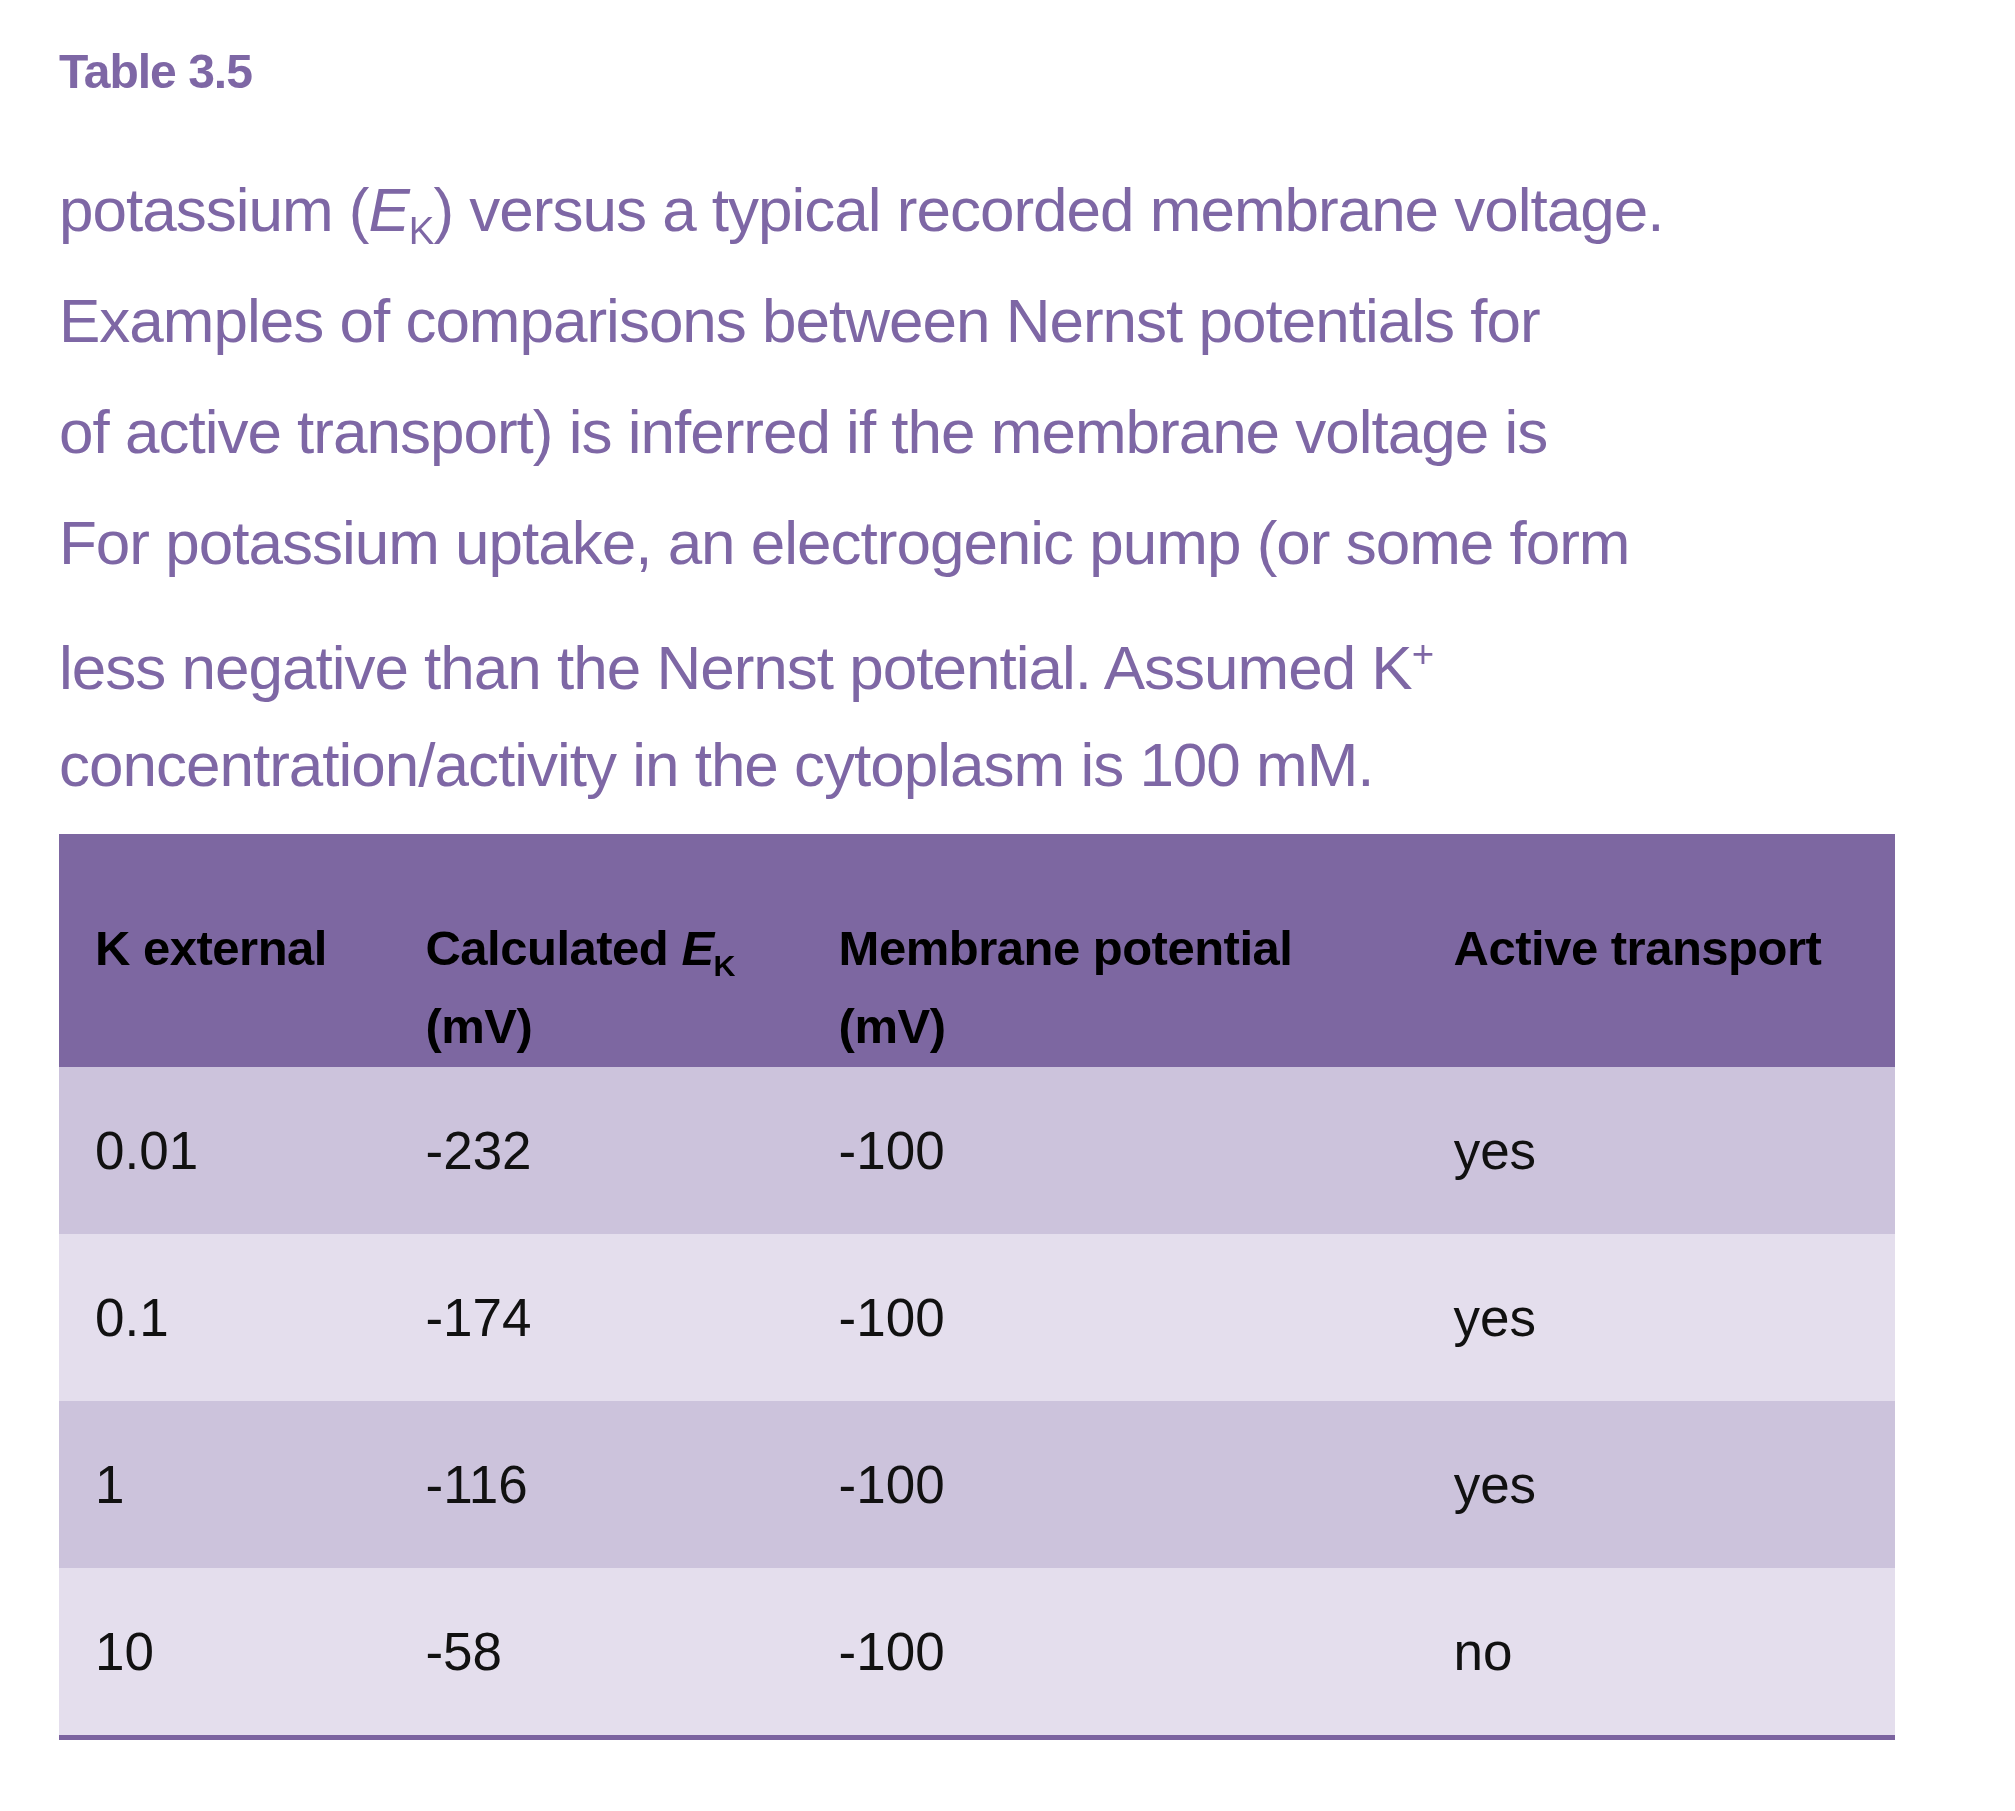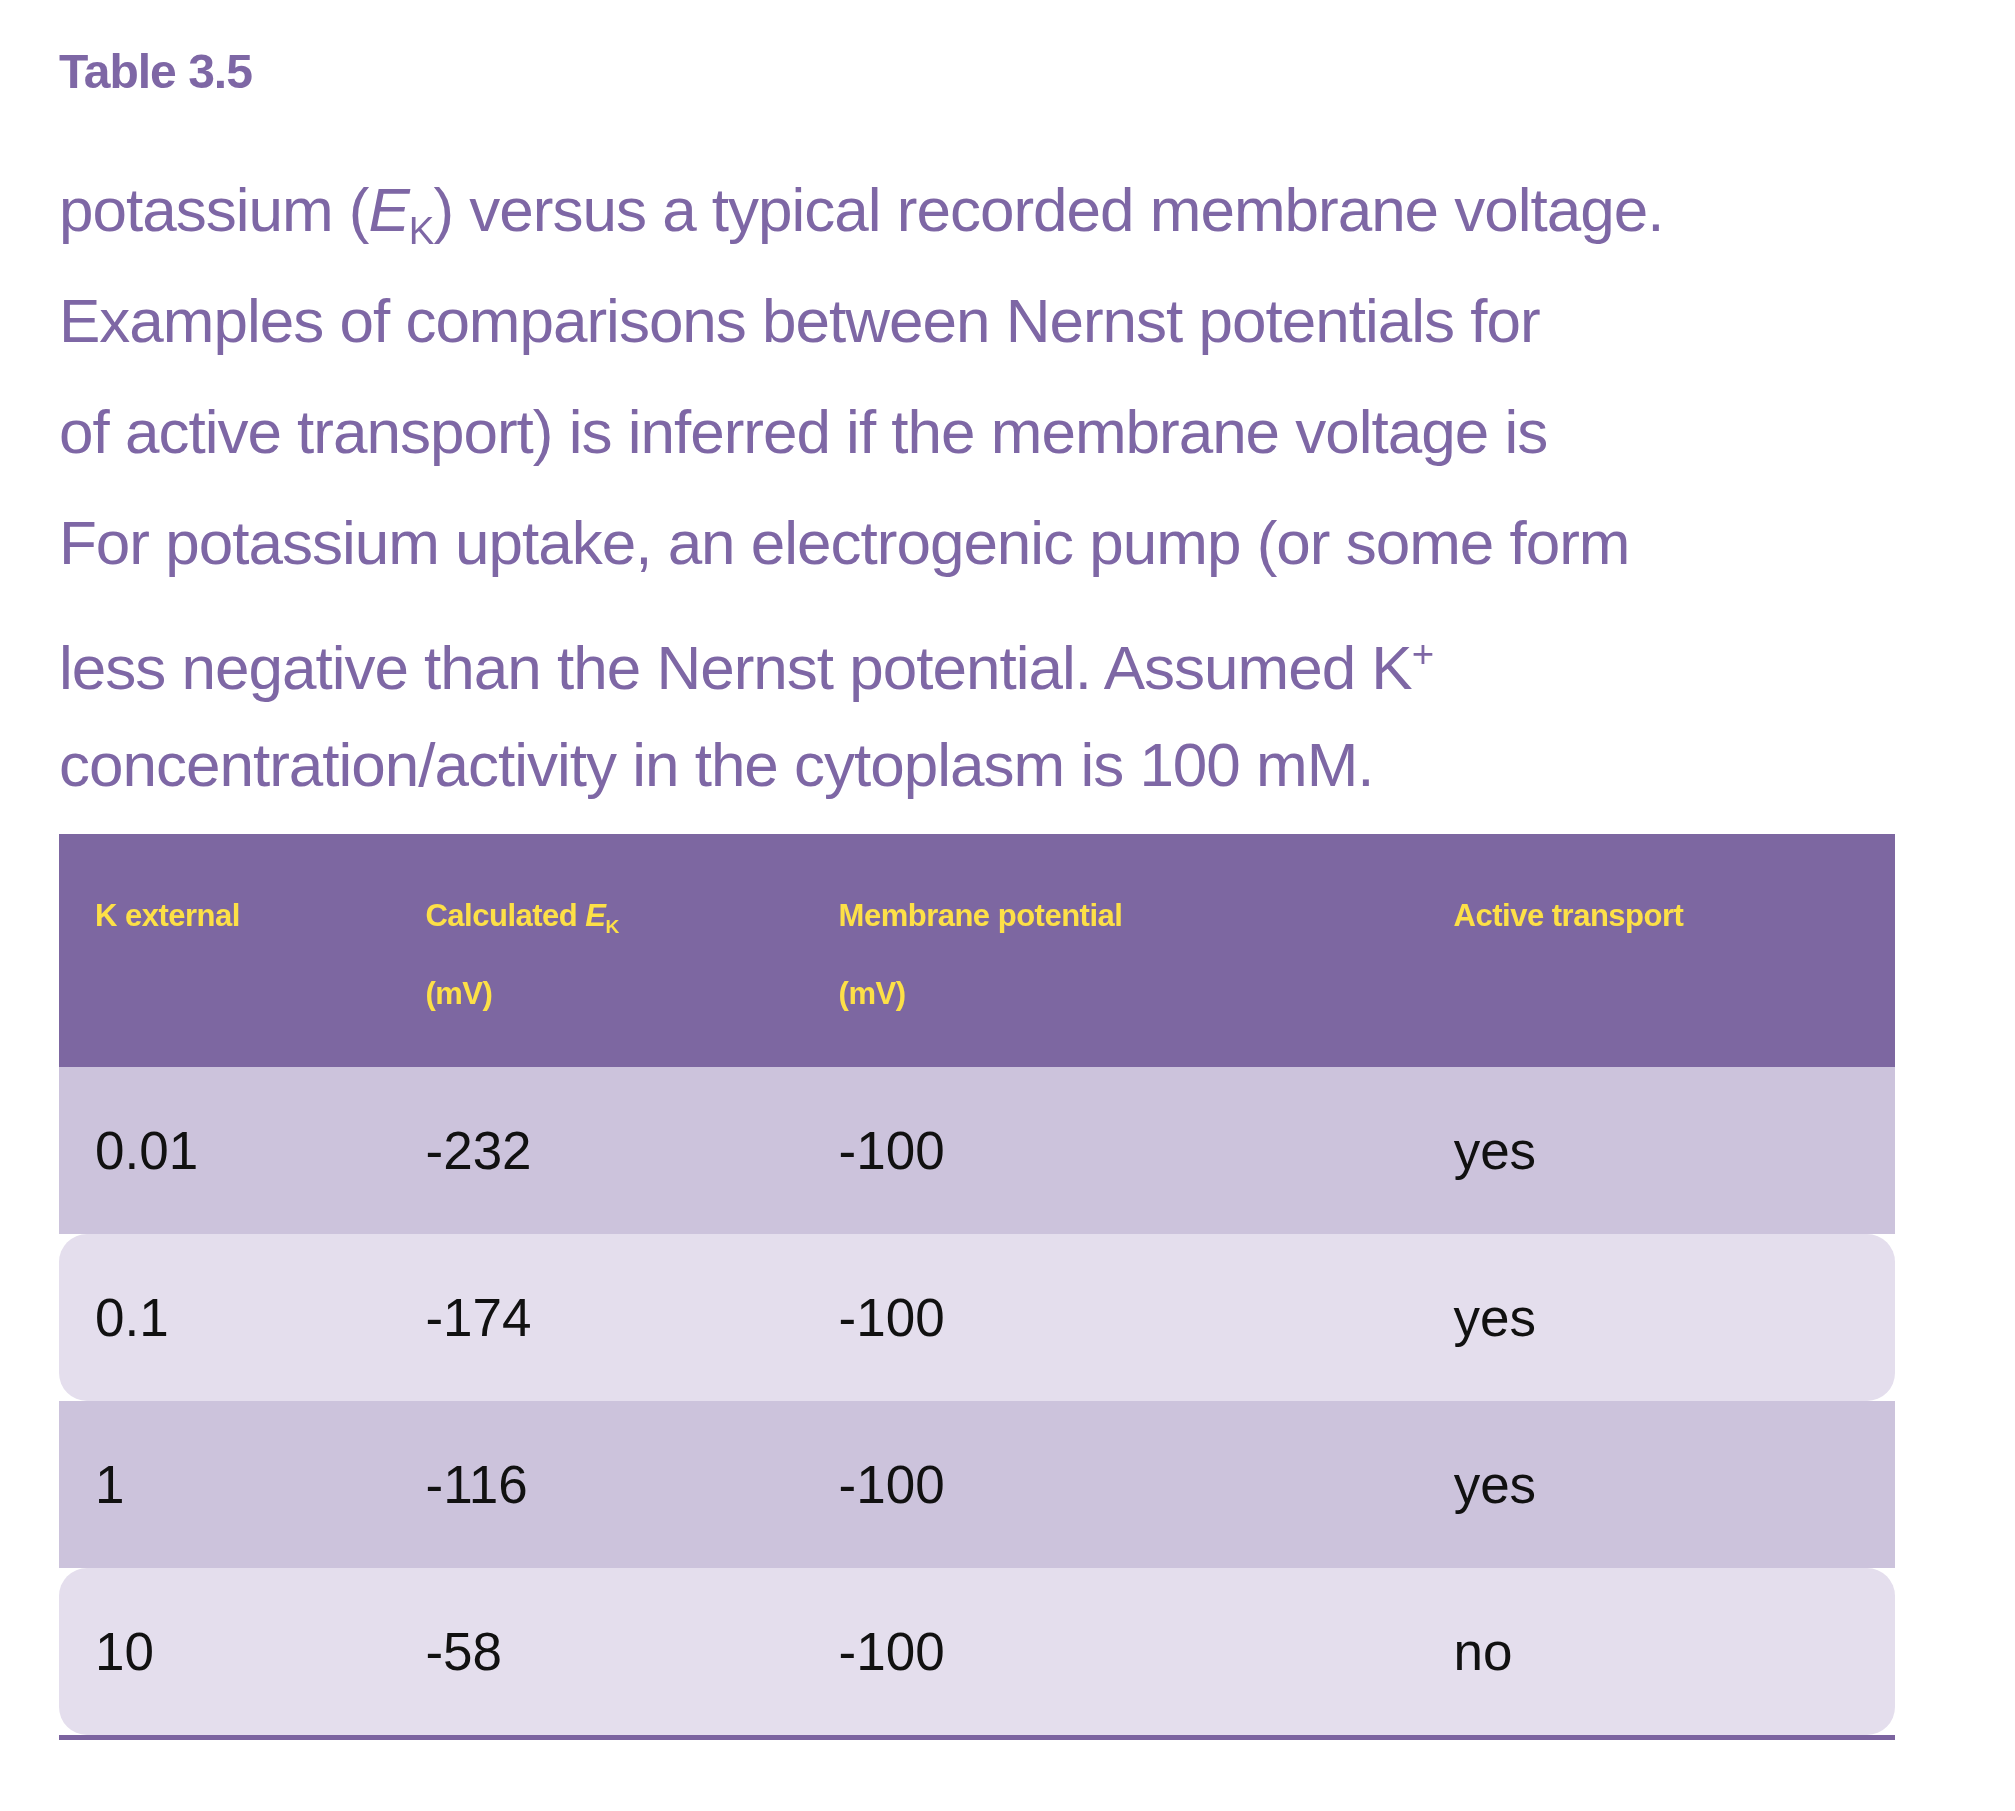--- a/index.html
+++ b/index.html
@@ -65,36 +65,37 @@
     width: 100%;
   }
   .t-head {
     background: #7D67A1;
     height: 233px;
   }
   .t-body-row {
     height: 167px;
   }
   .row-dark  { background: #CCC3DC; justify-content: flex-end; }
-  .row-light { background: #E4DEED; border-radius: 28px; }
+  .row-light { background: #E4DEED; }
   .t-cell {
     box-sizing: border-box;
     padding-left: 36px;
     overflow: hidden;
   }
   .c1 { width: 18%; }
   .c2 { width: 22.5%; }
   .c3 { width: 33.5%; }
   .c4 { width: 26%; }
   .head-cell {
-    color: #fde047;
+    color: #000000;
     font-weight: bold;
-    font-size: 31px;
+    font-size: 49px;
     padding-top: 43px;
     letter-spacing: -0.5px;
+    margin-top: 32px;
   }
   .head-line {
     display: block;
     height: 78px;
     line-height: 78px;
     white-space: nowrap;
   }
   .body-cell {
     display: flex;
     align-items: center;

